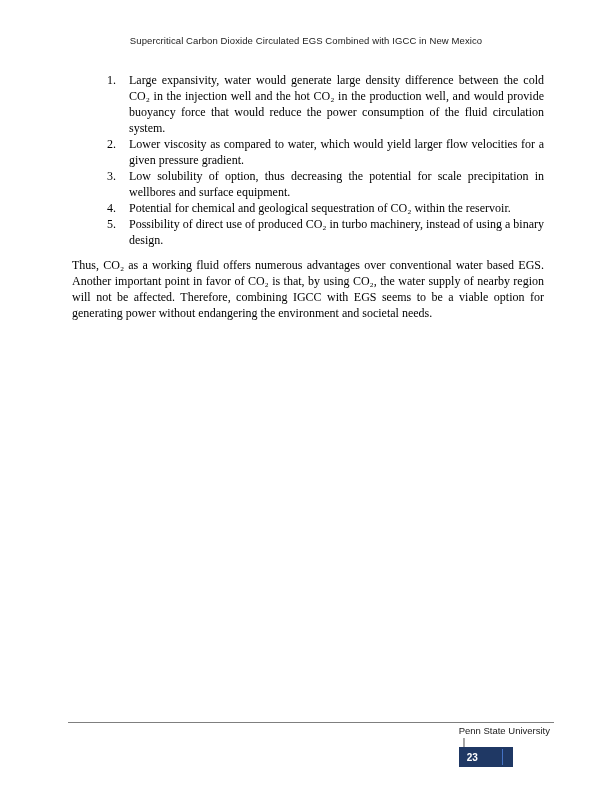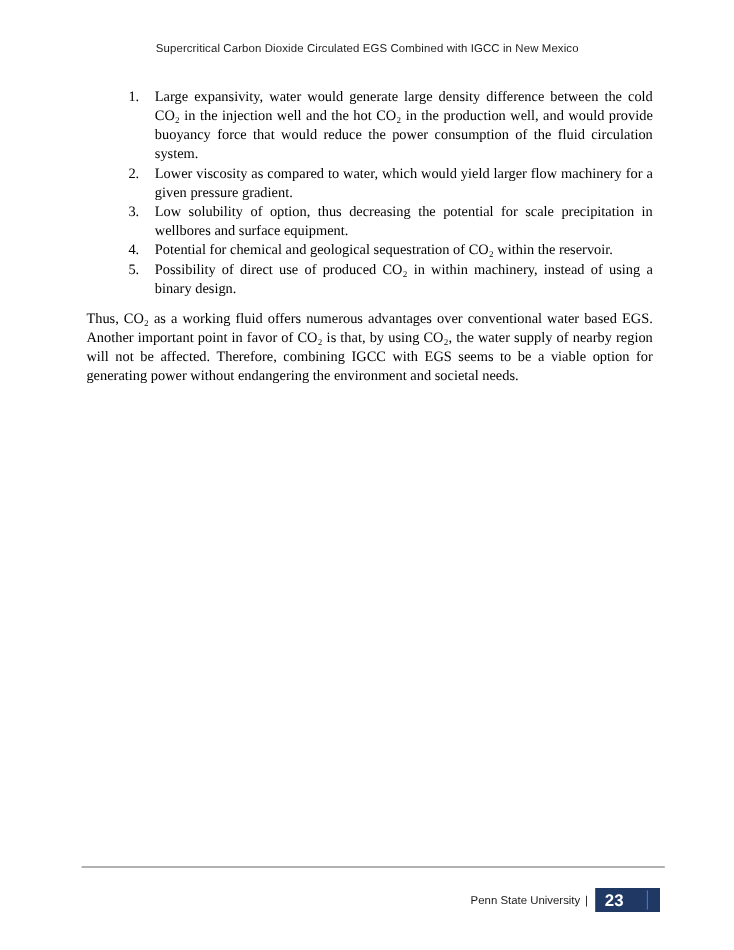--- a/index.html
+++ b/index.html
@@ -49,40 +49,40 @@
   }
   .footer-rule {
     position: absolute;
     left: 66px;
     width: 486px;
     top: 722px;
     border-top: 1px solid #7f7f7f;
   }
   .doc-footer {
     position: absolute;
-    top: 740px;
+    top: 725px;
     right: 60px;
     display: flex;
-    align-items: center;
     font-family: "Liberation Sans", sans-serif;
     font-size: 9.5px;
     color: #1a1a1a;
+    flex-direction: column;
   }
   .footer-separator {
     margin-left: 4px;
     margin-right: 6px;
   }
   .pagenum-box {
     position: relative;
     width: 54px;
     height: 20px;
     background: #1f3864;
     color: #ffffff;
     font-family: "Liberation Sans", sans-serif;
-    font-size: 14px;
+    font-size: 10px;
     font-weight: bold;
     display: flex;
     align-items: center;
     padding-left: 8px;
   }
   .pagenum-accent {
     position: absolute;
     right: 10px;
     top: 2px;
     bottom: 2px;
@@ -99,33 +99,33 @@
 
   <div class="content">
 
     <div class="numbered-list">
       <div class="list-item">
         <span class="list-num">1.</span>
         <span class="list-text">Large expansivity, water would generate large density difference between the cold CO₂ in the injection well and the hot CO₂ in the production well, and would provide buoyancy force that would reduce the power consumption of the fluid circulation system.</span>
       </div>
       <div class="list-item">
         <span class="list-num">2.</span>
-        <span class="list-text">Lower viscosity as compared to water, which would yield larger flow machinery for a given pressure gradient.</span>
+        <span class="list-text">Lower viscosity as compared to water, which would yield larger flow velocities for a given pressure gradient.</span>
       </div>
       <div class="list-item">
         <span class="list-num">3.</span>
         <span class="list-text">Low solubility of option, thus decreasing the potential for scale precipitation in wellbores and surface equipment.</span>
       </div>
       <div class="list-item">
         <span class="list-num">4.</span>
         <span class="list-text">Potential for chemical and geological sequestration of CO₂ within the reservoir.</span>
       </div>
       <div class="list-item">
         <span class="list-num">5.</span>
-        <span class="list-text">Possibility of direct use of produced CO₂ in within machinery, instead of using a binary design.</span>
+        <span class="list-text">Possibility of direct use of produced CO₂ in turbo machinery, instead of using a binary design.</span>
       </div>
     </div>
 
     <div class="body-paragraph">Thus, CO₂ as a working fluid offers numerous advantages over conventional water based EGS. Another important point in favor of CO₂ is that, by using CO₂, the water supply of nearby region will not be affected. Therefore, combining IGCC with EGS seems to be a viable option for generating power without endangering the environment and societal needs.</div>
 
   </div>
 
   <div class="footer-rule"></div>
 
   <div class="doc-footer">

